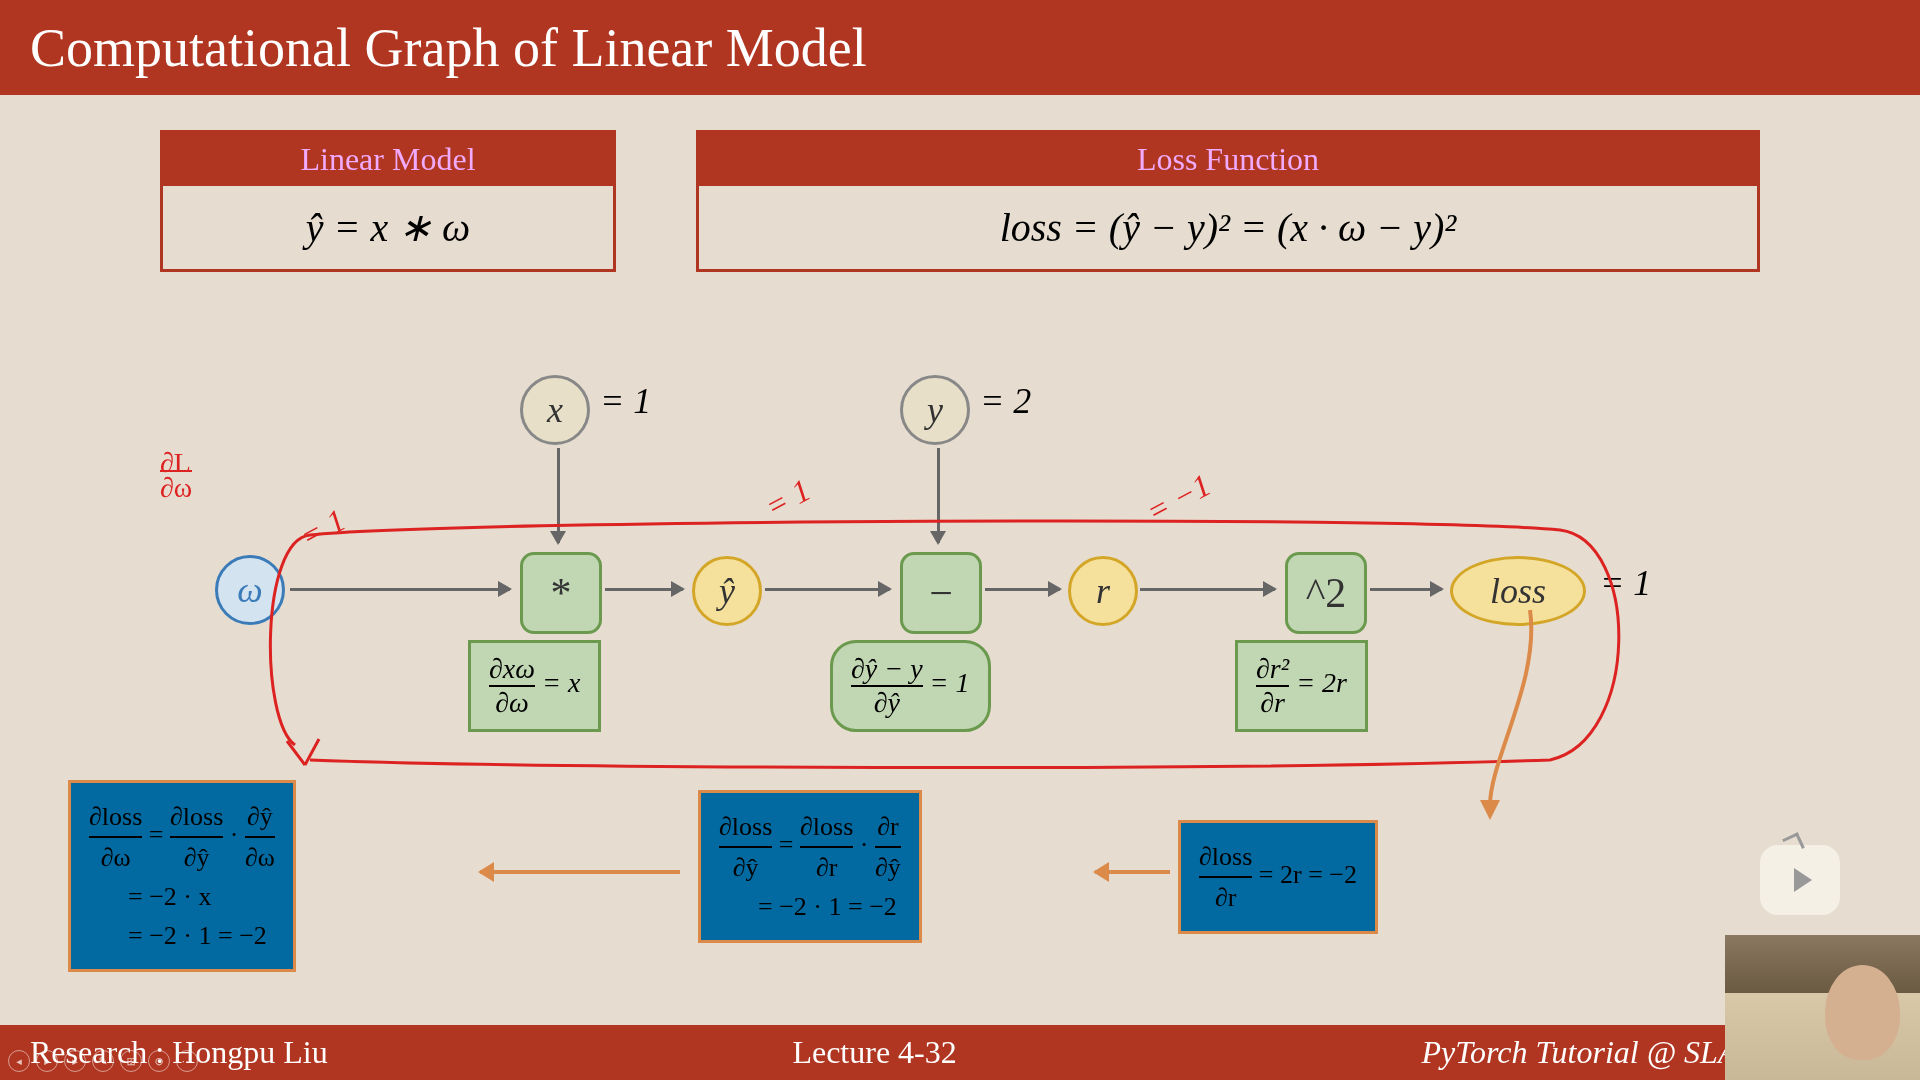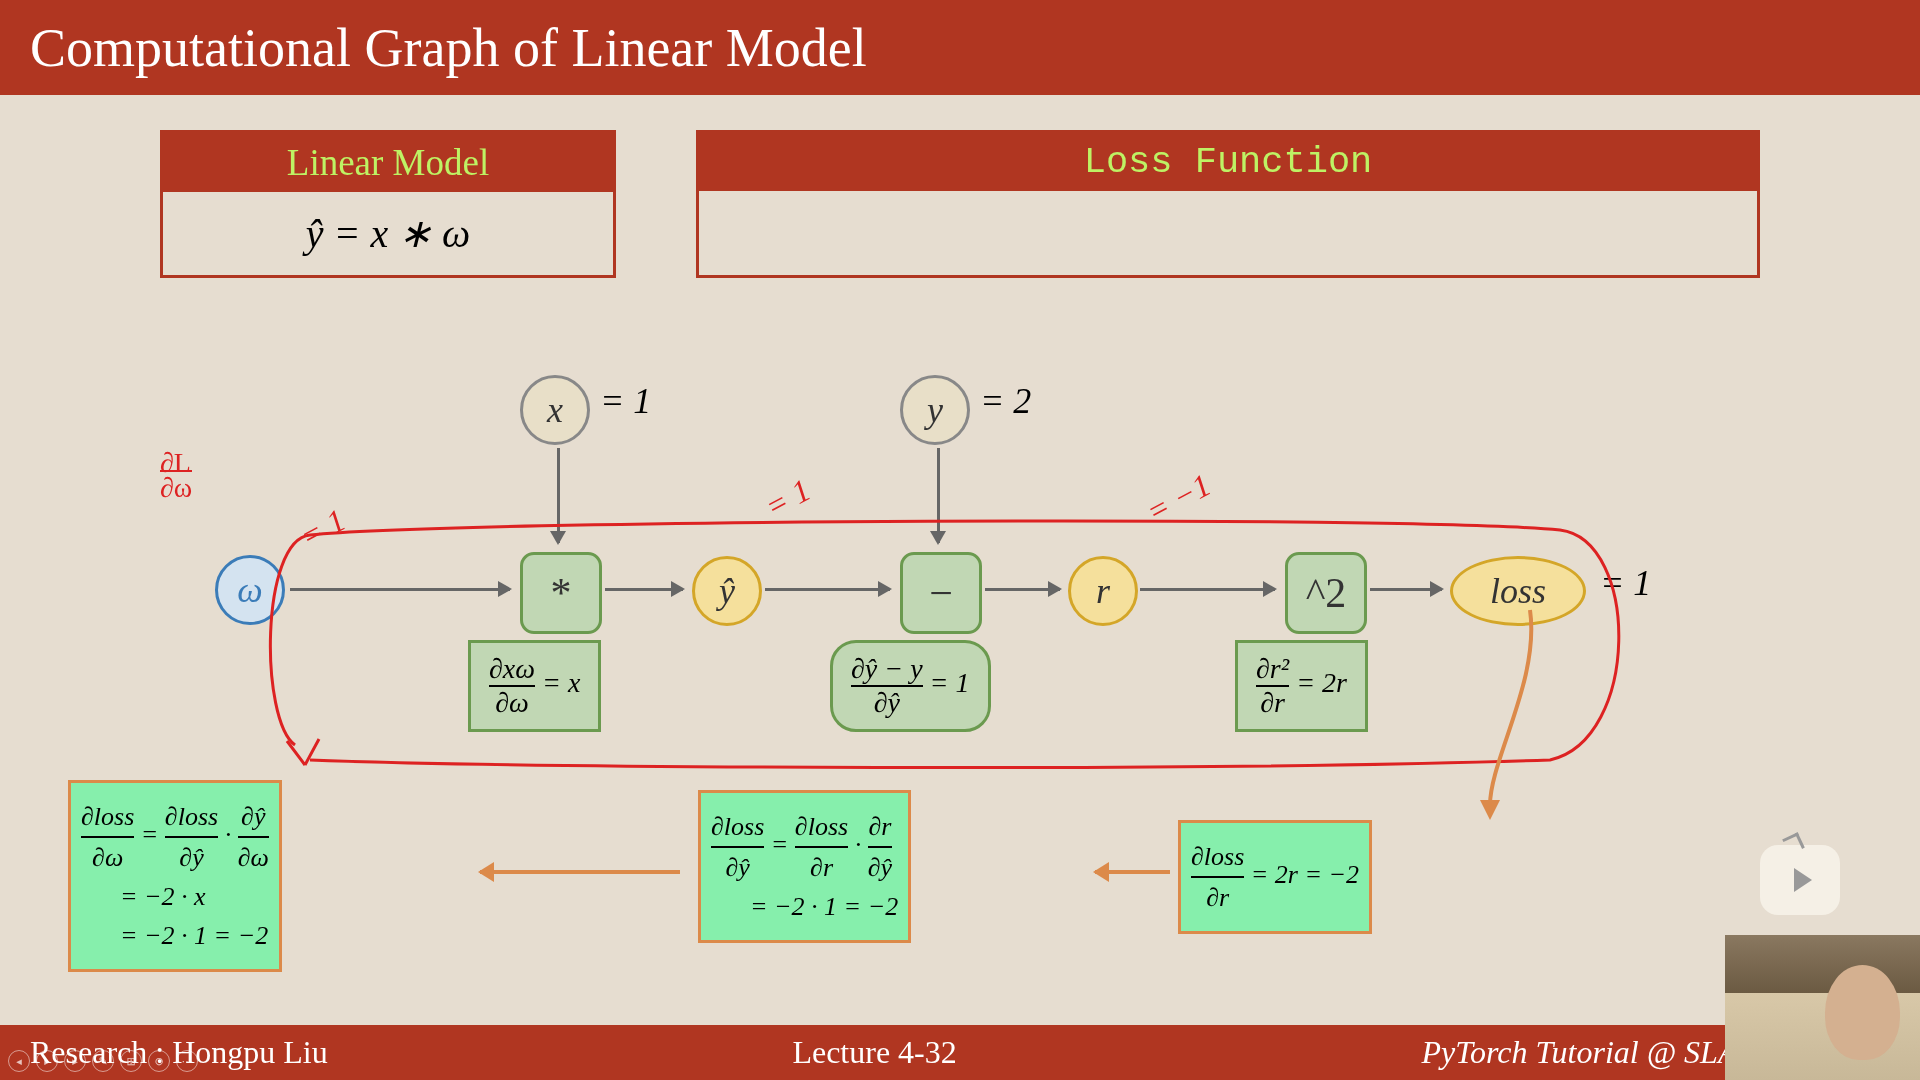--- a/index.html
+++ b/index.html
@@ -55,26 +55,26 @@
 .footer .right { font-style: italic; }
 .equations {
   display: flex;
   gap: 80px;
   margin: 35px 160px 40px 160px;
 }
 .eq-box {
   border: 3px solid #b03621;
 }
 .eq-box.linear { flex: 0 0 450px; }
-.eq-box.loss { flex: 1; font-family: Liberation Mono, monospace; }
+.eq-box.loss { flex: 1; }
 .eq-header {
   background: #b03621;
-  color: #bef264;
+  color: #f0abfc;
   text-align: center;
-  font-size: 37px;
+  font-size: 32px;
   padding: 8px;
 }
 .eq-body {
   text-align: center;
   font-size: 40px;
   font-style: italic;
   padding: 18px 32px;
   background: #e6ddd0;
 }
 .graph {
@@ -122,25 +122,24 @@
   position: absolute;
   background: #c1d7b4;
   border: 3px solid #6b9a4f;
   padding: 10px 18px;
   font-size: 28px;
   font-style: italic;
   text-align: center;
 }
 .calc-box {
   position: absolute;
-  background: #86efac;
+  background: #0369a1;
   border: 3px solid #dc8a4a;
-  padding: 14px 10px;
+  padding: 14px 18px;
   font-size: 26px;
-  font-style: italic;
   line-height: 1.5;
 }
 .arrow {
   position: absolute;
   background: #666;
   height: 3px;
 }
 .arrow::after {
   content: '';
   position: absolute;
@@ -271,20 +270,21 @@
   <div class="title">Computational Graph of Linear Model</div>
 </div>
 
 <div class="equations">
   <div class="eq-box linear">
     <div class="eq-header">Linear Model</div>
     <div class="eq-body">ŷ = x ∗ ω</div>
   </div>
   <div class="eq-box loss">
     <div class="eq-header">Loss Function</div>
+    <div class="eq-body">loss = (ŷ − y)² = (x · ω − y)²</div>
   </div>
 </div>
 
 <div class="graph">
 
   <div class="red-fraction" style="top:110px; left:160px;">
     ∂L<br><span style="border-top:2px solid #d22;">∂ω</span>
   </div>
   <div class="red-annotation" style="top:170px; left:300px;">= 1</div>
   <div class="red-annotation" style="top:140px; left:765px;">= 1</div>

